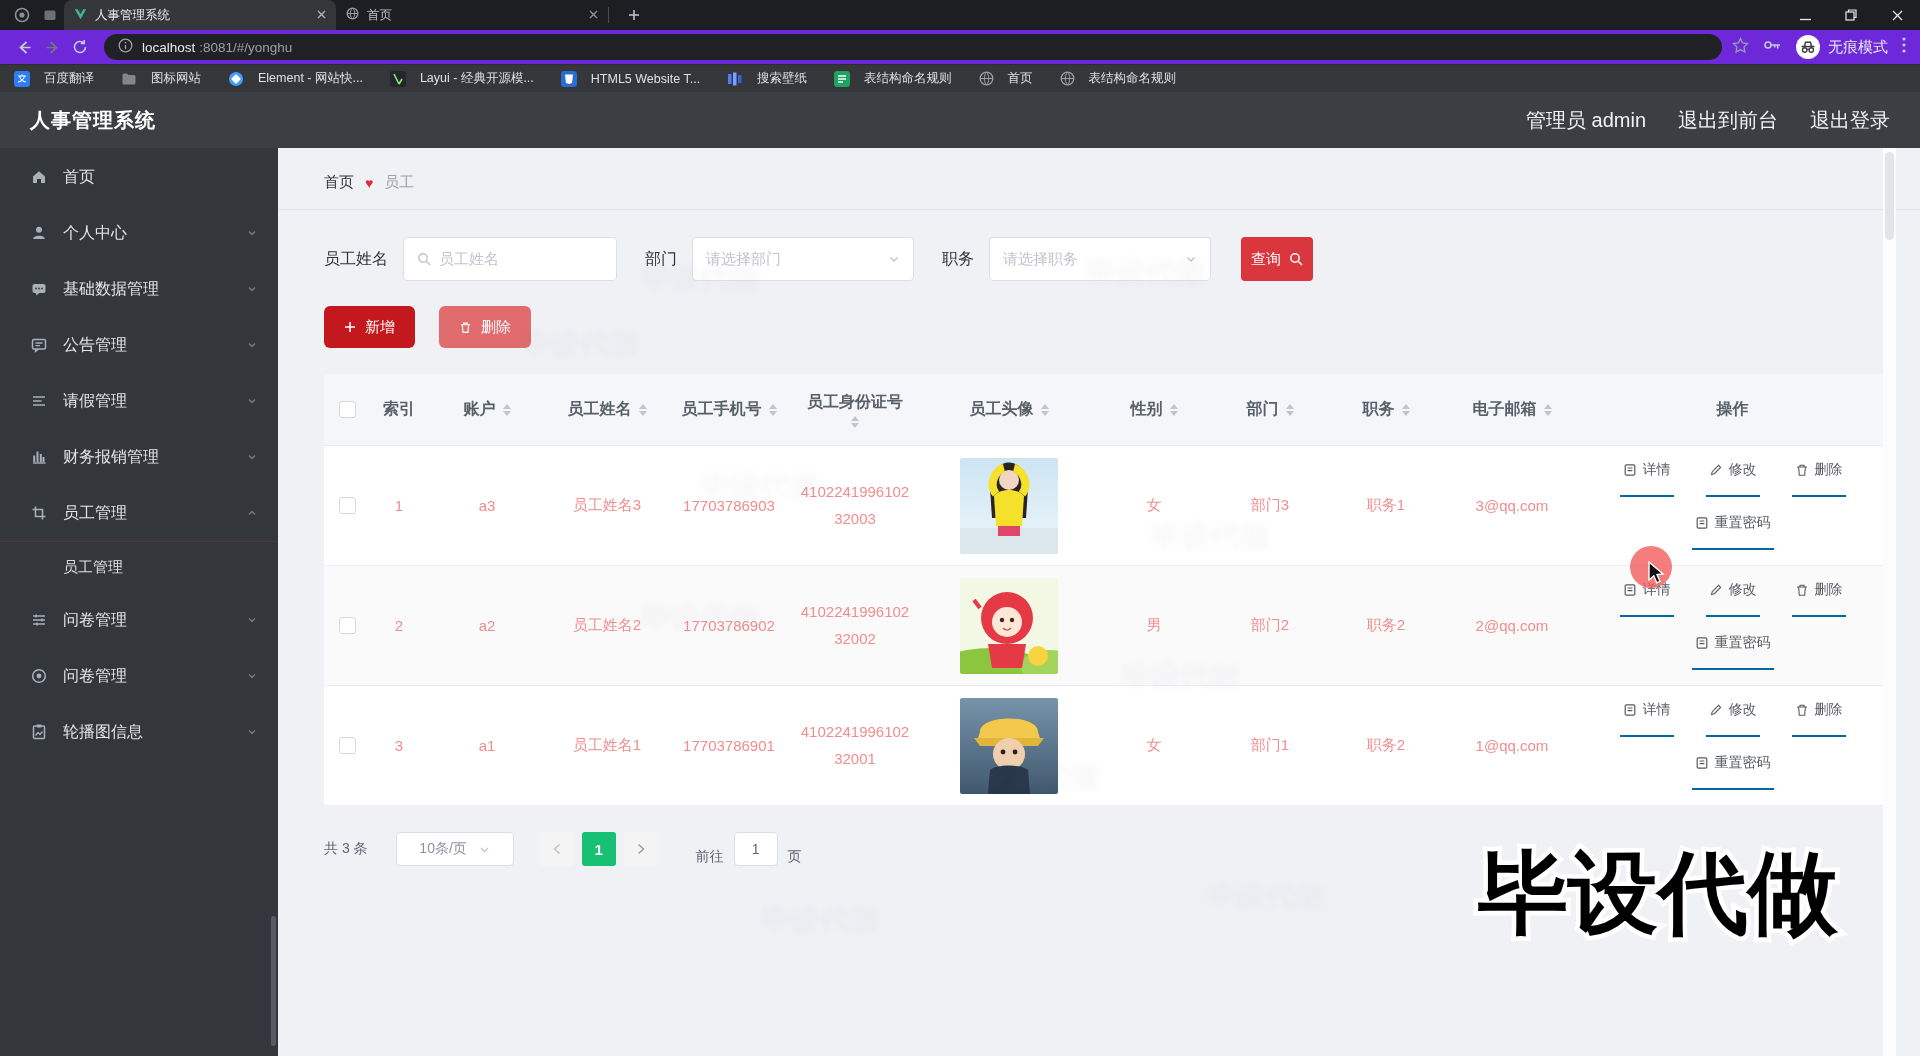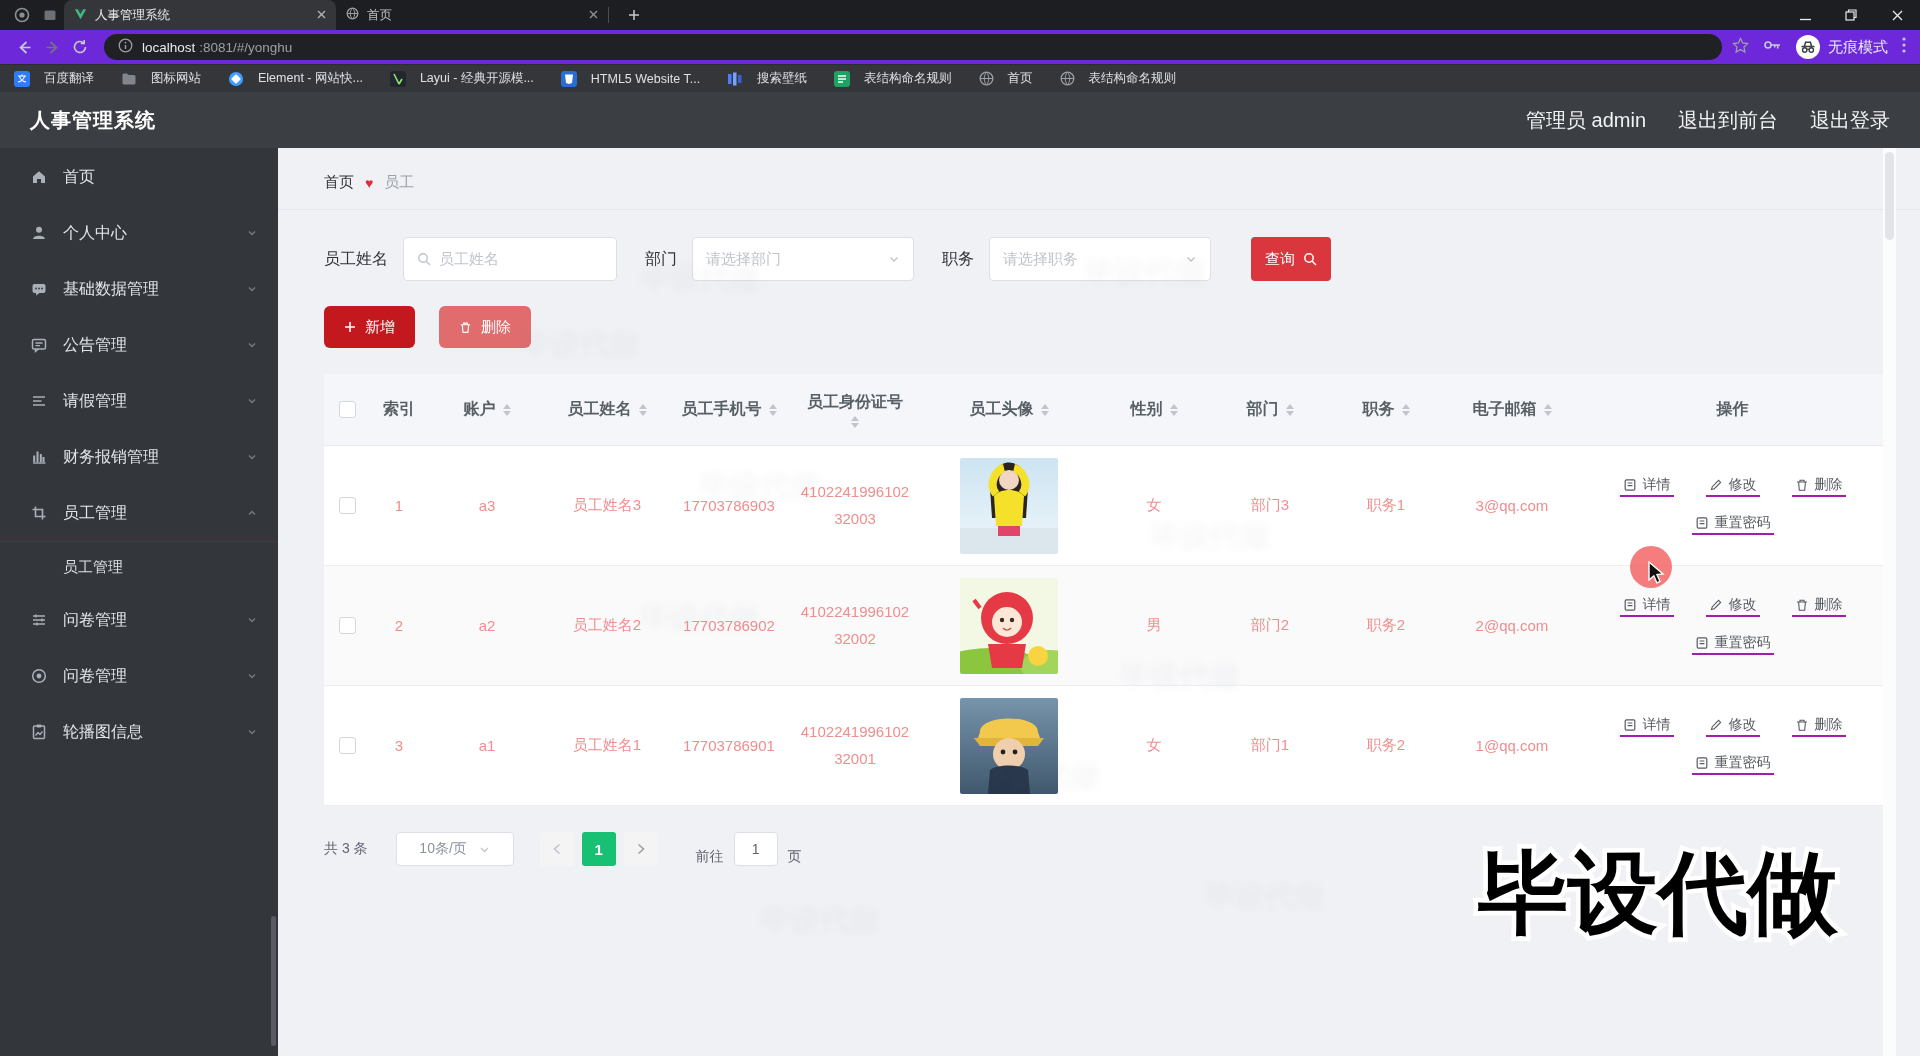--- a/index.html
+++ b/index.html
@@ -53,21 +53,21 @@
   .crumbs{display:flex;align-items:center;gap:11px;padding:25px 0 17px 46px;border-bottom:1px solid #e3e6ec;font-size:15px;position:relative}
   .crumb-home{color:#2f3338}
   .heart{color:#e02b3d;font-size:14px}
   .crumb-cur{color:#9aa1ab}
 
   .search-row{display:flex;align-items:center;margin:27px 0 0 46px;font-size:16px;color:#2f3338}
   .f-label{margin-right:15px}
   .inp,.sel{height:44px;background:#fff;border:1px solid #dcdfe6;border-radius:4px;display:flex;align-items:center;padding:0 13px;gap:8px;color:#c0c4cc;font-size:15px}
   .inp{width:214px;margin-right:28px}
   .sel{width:222px;margin-right:28px;justify-content:space-between}
-  .btn-query{width:80px;height:44px;background:#d9363e;border:none;border-radius:4px;color:#fff;display:flex;align-items:center;justify-content:center;gap:8px;font-size:15px;margin-left:12px;cursor:pointer}
+  .btn-query{width:72px;height:44px;background:#d9363e;border:none;border-radius:4px;color:#fff;display:flex;align-items:center;justify-content:center;gap:8px;font-size:15px;margin-left:2px;cursor:pointer}
 
   .btn-row{display:flex;gap:24px;margin:25px 0 0 46px}
   .btn-add,.btn-del{height:42px;border:none;border-radius:6px;color:#fff;font-size:15px;display:flex;align-items:center;justify-content:center;gap:9px;padding:0 20px;cursor:pointer}
   .btn-add{background:#c2181e}
   .btn-del{background:#e06c6e}
 
   
   .tbl{margin:26px 0 0 46px;width:1559px;font-size:15px}
   .tr{display:grid;grid-template-columns:46px 58px 118px 122px 122px 130px 178px 112px 120px 112px 140px 1fr;align-items:center}
   .thead{background:#f5f6f9;height:72px;color:#586067;font-weight:bold;font-size:16px;border-bottom:1px solid #e8eaf0}
@@ -77,21 +77,21 @@
   .caret i{width:0;height:0;border-left:4px solid transparent;border-right:4px solid transparent}
   .caret .u{border-bottom:5px solid #c0c4cc}
   .caret .d{border-top:5px solid #c0c4cc}
   .tbody .tr{height:120px;background:#fff;border-bottom:1px solid #eceef3;color:#f08e8e}
   .tr.striped{background:#fafafb}
   .cb{width:17px;height:17px;border:1px solid #d4d7de;border-radius:3px;background:#fff;flex:none}
   .idwrap{display:inline-block;width:112px;word-break:break-all;line-height:1.75}
   .avatar{width:98px;height:96px;border-radius:2px;overflow:hidden;display:block}
   .ops{flex-direction:column;gap:17px}
   .ops-line{display:flex;gap:32px}
-  .op{display:flex;gap:6px;align-items:center;color:#565b62;font-size:14px;border-bottom:2px solid #a21caf;padding:0 3px 1px;cursor:pointer}
+  .op{display:flex;gap:6px;align-items:center;color:#565b62;font-size:14px;border-bottom:2px solid #0369a1;padding:0 3px 16px;cursor:pointer}
 
   
   .pager{display:flex;align-items:center;margin:26px 0 0 46px;font-size:14px;color:#5f6470}
   .psel{width:118px;height:34px;border:1px solid #dcdfe6;border-radius:4px;background:#fff;color:#8d939e;display:flex;align-items:center;justify-content:center;gap:12px;margin-left:28px}
   .parrows{display:flex;gap:8px;margin-left:26px;align-items:center}
   .pbtn{width:34px;height:34px;background:#f4f4f5;border-radius:3px;display:flex;align-items:center;justify-content:center;cursor:pointer}
   .pcur{width:34px;height:34px;background:#18c074;border-radius:3px;color:#fff;display:flex;align-items:center;justify-content:center;font-weight:bold;font-size:15px}
   .goto{display:flex;align-items:flex-end;gap:10px;margin-left:38px}
   .goto-inp{width:44px;height:34px;border:1px solid #dcdfe6;border-radius:4px;background:#fff;display:flex;align-items:center;justify-content:center;color:#5f6470}
 

